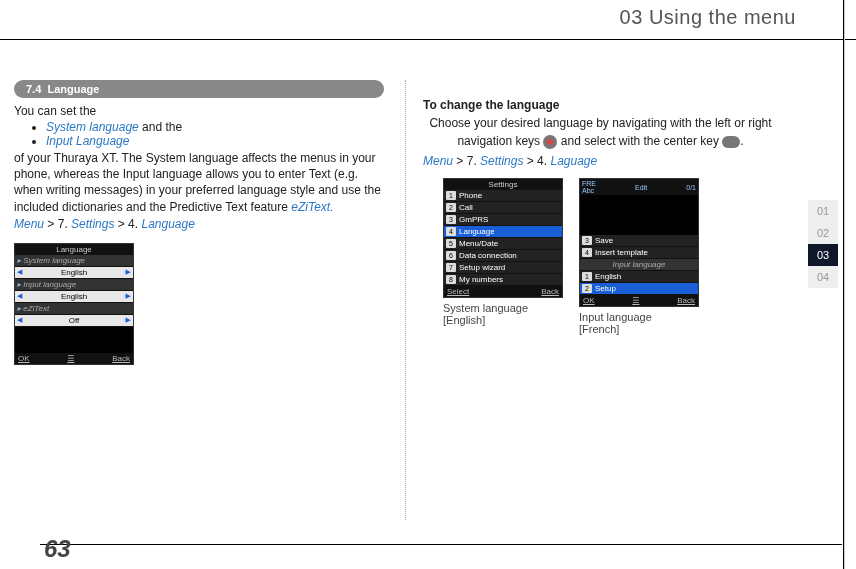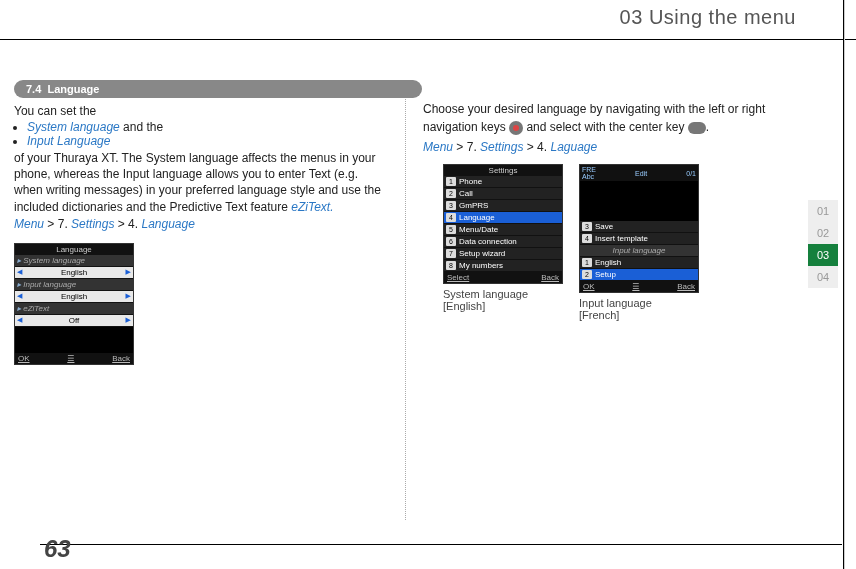--- a/index.html
+++ b/index.html
@@ -51,21 +51,21 @@
   }
   .side-tab {
     text-align: center;
     font-size: 11px;
     padding: 5px 0;
     color: #999;
     background: #eee;
     margin-bottom: 0;
   }
   .side-tab.active {
-    background: #15803d;
+    background: #0f172a;
     color: #fff;
   }
   .content {
     position: absolute;
     top: 80px;
     left: 14px;
     right: 60px;
     display: flex;
   }
   .col {
@@ -81,27 +81,27 @@
     height: 440px;
     border-left: 1px dotted #aaa;
   }
   .section-tab {
     background: #888;
     color: #fff;
     font-size: 11px;
     padding: 3px 12px 3px 12px;
     border-radius: 10px 10px 10px 10px;
     display: inline-block;
-    width: 408px;
+    width: 370px;
     font-weight: bold;
     margin-bottom: 6px;
   }
   .link { color: #2b78c5; font-style: italic; }
   .link2 { color: #2b78c5; font-style: italic; }
-  ul.b { margin: 2px 0 2px 13px; padding: 0; }
+  ul.b { margin: 2px 0 2px 32px; padding: 0; }
   ul.b li { margin: 0; }
   .bold { font-weight: bold; }
   .nav-icon {
     display: inline-block;
     width: 14px; height: 14px;
     border-radius: 50%;
     background: #777;
     vertical-align: middle;
     position: relative;
   }
@@ -283,21 +283,22 @@
             <span>OK</span>
             <span>☰</span>
             <span>Back</span>
           </div>
       </div>
     </div>
   </div>
 
   <div class="col" style="padding-left:18px;">
     <div style="height:18px;"></div>
-    <div style="line-height:1.5; margin-top:2px;">
+    <div class="bold">To change the language</div>
+    <div style="line-height:1.5; margin-top:2px;text-align:center;">
       <span>Choose your desired language by navigating with the left or right navigation keys </span><span class="nav-icon"></span><span> and select with the center key </span><span class="center-icon"></span><span>.</span>
     </div>
     <div style="margin-top:4px;">
       <span class="link2">Menu</span><span> &gt; </span><span>7. </span><span class="link2">Settings</span><span> &gt; </span><span>4. </span><span class="link2">Laguage</span>
     </div>
 
     <div class="screens-row">
 
       <div class="screen-block">
         <div class="phone">

